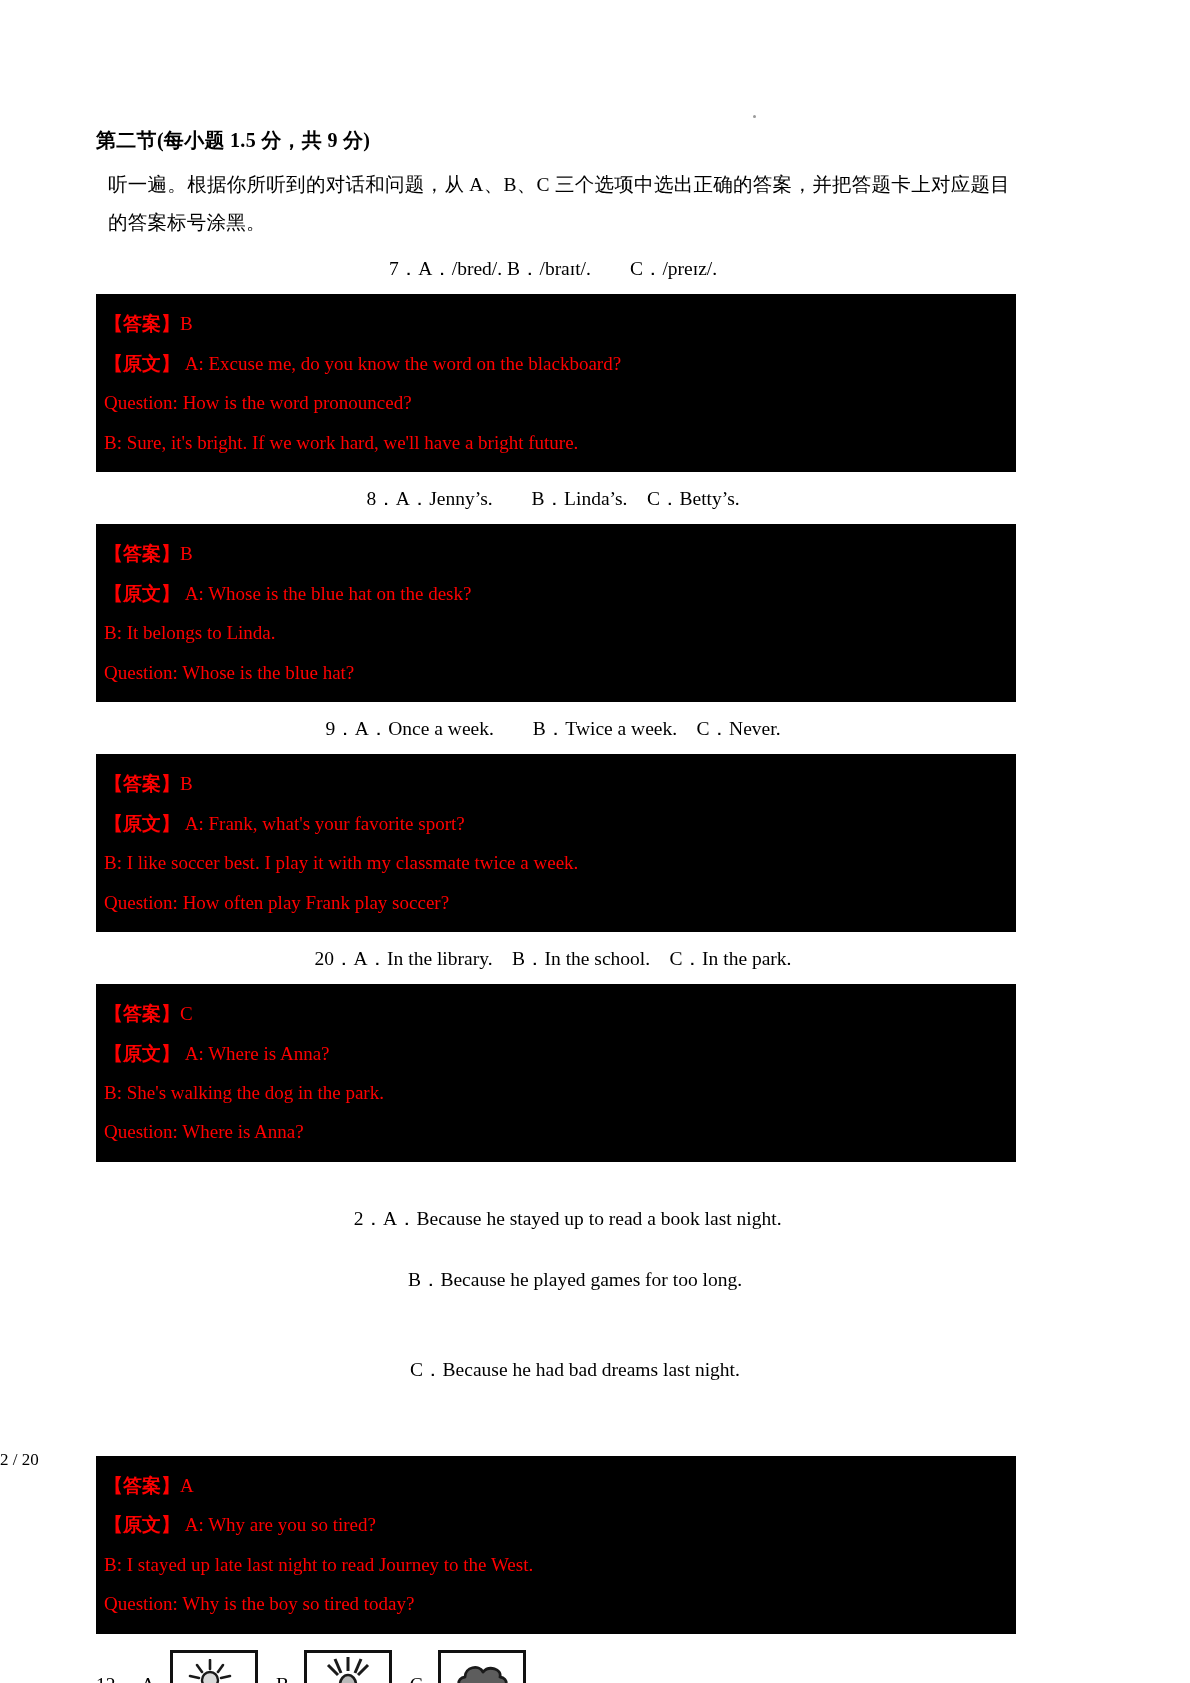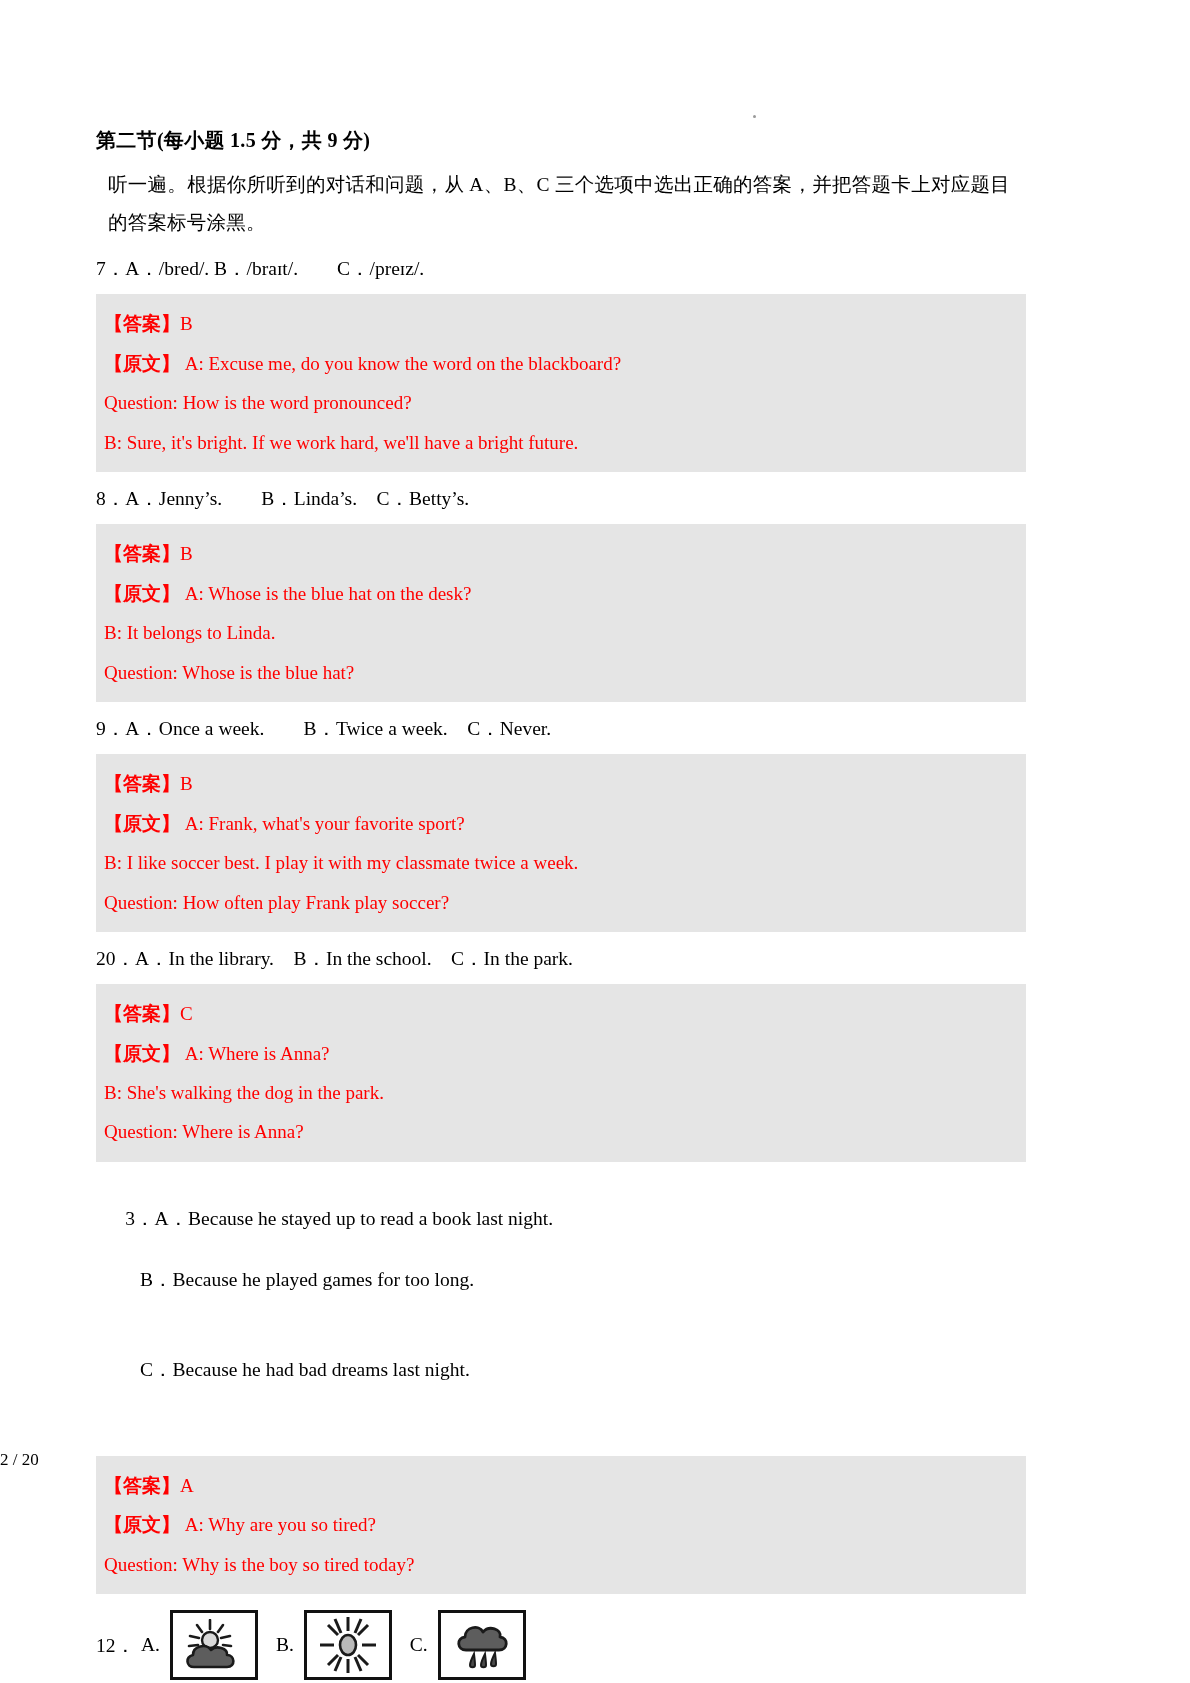--- a/index.html
+++ b/index.html
@@ -50,29 +50,30 @@
     margin: 14px 0 0 12px;
     text-align: justify;
     text-justify: inter-ideograph;
     letter-spacing: 0.2px;
   }
   .question {
     font-size: 19.5px;
     line-height: 1.55;
     margin: 12px 0 10px 0;
     white-space: pre;
+    text-align: center;
   }
   .question .stem-indent {
     display: block;
     padding-left: 44px;
     white-space: pre;
   }
   .answer-block {
-    background: #e5e5e5;
-    padding: 10px 16px 10px 0;
+    background: #000000;
+    padding: 10px 6px 10px 0;
     margin: 0 0 0 0;
     width: 914px;
   }
   .answer-block .line {
     color: #ff0000;
     font-size: 19px;
     line-height: 1.55;
     padding: 5px 0 5px 8px;
     margin: 0;
   }
@@ -188,27 +189,28 @@
 
     <div class="question">20．A．In the library.　B．In the school.　C．In the park.</div>
     <div class="answer-block">
       <p class="line"><span class="label-cn">【答案】</span><span>C</span></p>
       <p class="line"><span class="label-cn">【原文】</span> <span>A: Where is Anna?</span></p>
       <p class="line">B: She's walking the dog in the park.</p>
       <p class="line">Question: Where is Anna?</p>
     </div>
 
     <div class="question">
-      <span>3．A．Because he stayed up to read a book last night.</span>
+      <span>2．A．Because he stayed up to read a book last night.</span>
       <span class="stem-indent">B．Because he played games for too long.</span>
       <span class="stem-indent">C．Because he had bad dreams last night.</span>
     </div>
     <div class="answer-block">
       <p class="line"><span class="label-cn">【答案】</span><span>A</span></p>
       <p class="line"><span class="label-cn">【原文】</span> <span>A: Why are you so tired?</span></p>
+      <p class="line">B: I stayed up late last night to read Journey to the West.</p>
       <p class="line">Question: Why is the boy so tired today?</p>
     </div>
 
     <div class="pic-question">
       <span class="qnum">12．</span>
 
       <span class="optlabel first">A.</span>
       <span class="weather-box">
         <span>
           <svg width="64" height="52" viewBox="0 0 64 52">

